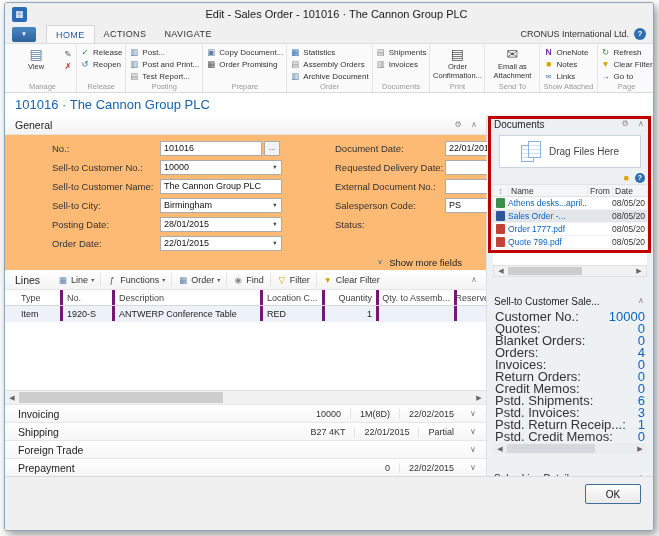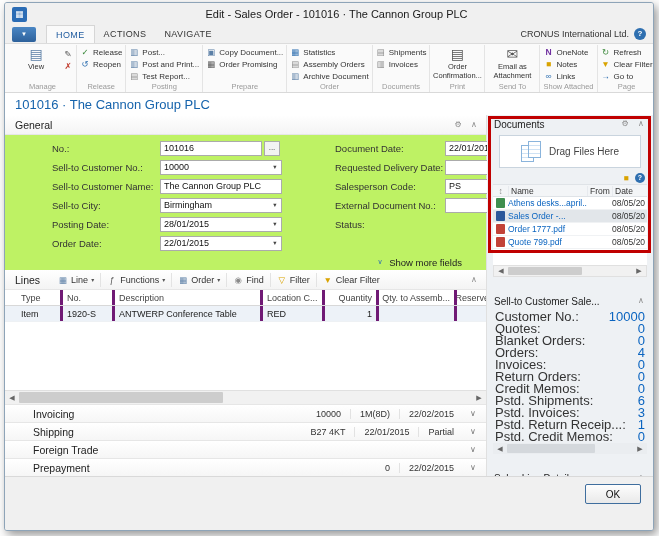--- a/index.html
+++ b/index.html
@@ -31,21 +31,21 @@
   .scol{display:flex;flex-direction:column;}
   .sbtn{display:flex;align-items:center;gap:3px;font-size:8px;color:#333;height:12px;white-space:nowrap;}
   .ic{width:10px;text-align:center;font-size:8.5px;line-height:10px;flex:0 0 auto;display:inline-block;}
   .blue{color:#2e6fb0}.green{color:#3c8a3c}.red{color:#c0392b}.gray{color:#8a8a8a}
   .purple{color:#7030a0}.yellow{color:#d9a300}.steel{color:#5b7fa6}.dark{color:#555}
 
   
   .pagetitle{height:22px;background:#fff;display:flex;align-items:center;padding-left:10px;font-size:13px;color:#1563ac;flex:0 0 auto;}
 
   
-  .content{flex:1;display:flex;background:#bef264;min-height:0;}
+  .content{flex:1;display:flex;background:#fdba74;min-height:0;}
   .main{flex:1;display:flex;flex-direction:column;min-width:0;border-right:1px solid #e0e0e0;}
   .sidebar{width:166px;background:#eef1f4;display:flex;flex-direction:column;position:relative;overflow:hidden;flex:0 0 auto;}
 
   .ft-header{height:20px;display:flex;align-items:center;padding:0 7px 0 10px;font-size:10.5px;color:#222;background:linear-gradient(#ffffff,#f4f4f4);border-bottom:1px solid #e6e6e6;flex:0 0 auto;}
   .hicons{margin-left:auto;display:flex;gap:6px;align-items:center;color:#777;}
   .hicons .ic{font-size:8px;}
 
   .gen-body{padding:5px 0 3px 10px;display:flex;flex:0 0 auto;}
   .col{display:flex;flex-direction:column;gap:3px;}
   .col-right{margin-left:16px;}
@@ -73,21 +73,21 @@
   .c0{width:12px;border-right:none;padding:0;}
   .c1{width:46px}.c2{width:52px}.c3{width:148px}.c4{width:62px}
   .c5{width:54px;justify-content:flex-end}.c6{width:78px;justify-content:flex-end}.c7{width:66px;justify-content:flex-end}
   .gfill{flex:1;background:#fff;min-height:0;}
   .hscroll{height:14px;background:#f1f1f1;border-top:1px solid #e0e0e0;display:flex;align-items:center;flex:0 0 auto;}
   .sb-btn{width:14px;text-align:center;font-size:7px;color:#666;flex:0 0 auto;}
   .sb-track{flex:1;position:relative;height:100%;}
   .sb-thumb{position:absolute;left:0;top:1px;bottom:1px;width:45%;background:#cdcdcd;border-radius:1px;}
 
   
-  .ctab{height:18px;border-top:1px solid #e6e6e6;display:flex;align-items:center;padding:0 7px 0 28px;font-size:10.5px;color:#222;background:linear-gradient(#fff,#f6f6f6);flex:0 0 auto;}
+  .ctab{height:18px;border-top:1px solid #e6e6e6;display:flex;align-items:center;padding:0 7px 0 13px;font-size:10.5px;color:#222;background:linear-gradient(#fff,#f6f6f6);flex:0 0 auto;}
   .vals{margin-left:auto;display:flex;align-items:center;font-size:9px;color:#333;}
   .vals span{padding:0 9px;border-left:1px solid #e2e2e2;white-space:nowrap;}
   .vals span:first-child{border-left:none;}
   .chev{margin-left:4px;color:#777;font-size:8px;width:12px;text-align:center;}
 
   
   .panel-h{height:18px;display:flex;align-items:center;padding:0 7px;font-size:10px;color:#222;flex:0 0 auto;}
   .dropzone{margin:2px 12px 4px;height:33px;background:#fff;border:1px solid #c9d4de;display:flex;align-items:center;justify-content:center;gap:7px;font-size:10px;color:#444;flex:0 0 auto;}
   .pagestack{position:relative;width:21px;height:22px;flex:0 0 auto;}
   .pg{position:absolute;width:13px;height:17px;background:repeating-linear-gradient(#fff 0 3px,#cfe2f4 3px 4px);border:1px solid #8ab4dc;}
@@ -377,30 +377,30 @@
               </span>
           </div>
           <div class="frow">
             <span class="flabel">Requested Delivery Date:</span>
             <span class="fctrl combo">
                 <input value="" style="">
                 <span class="dd">▾</span>
               </span>
           </div>
           <div class="frow">
+            <span class="flabel">External Document No.:</span>
+            <span class="fctrl plainbox">
+                <input value="" style="">
+              </span>
+          </div>
+          <div class="frow">
             <span class="flabel">Salesperson Code:</span>
             <span class="fctrl combo">
                 <input value="PS" style="">
                 <span class="dd">▾</span>
-              </span>
-          </div>
-          <div class="frow">
-            <span class="flabel">External Document No.:</span>
-            <span class="fctrl plainbox">
-                <input value="" style="">
               </span>
           </div>
           <div class="frow">
             <span class="flabel">Status:</span>
           </div>
         </div>
       </div>
       <div class="showmore">
         <span class="ic">∨</span>
         <span>Show more fields</span>

